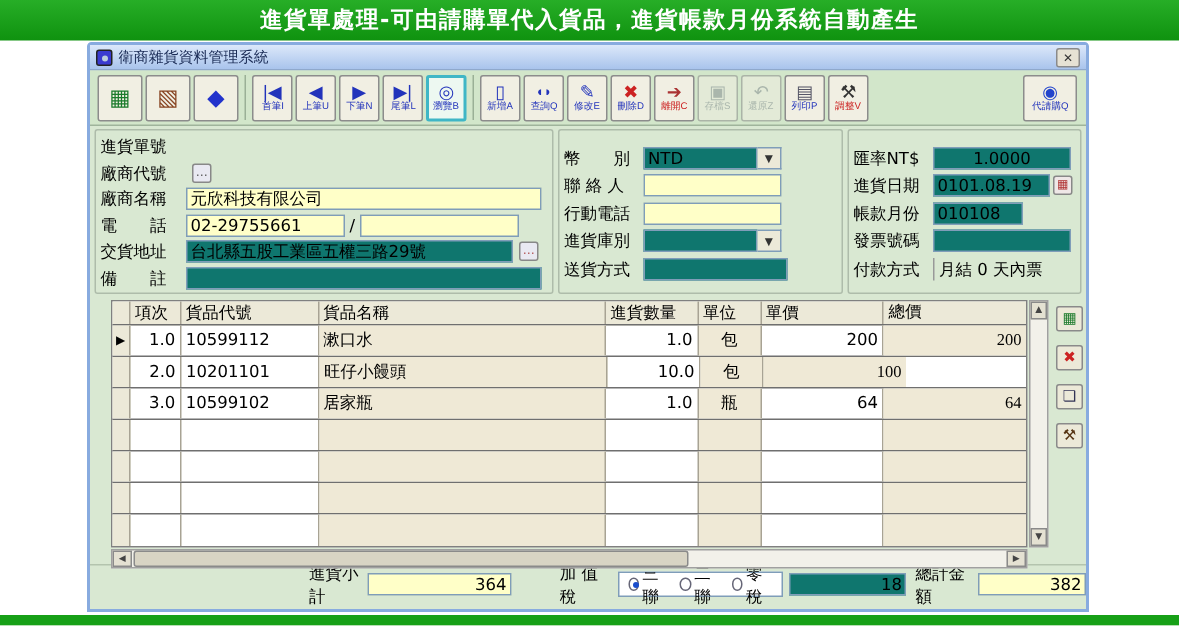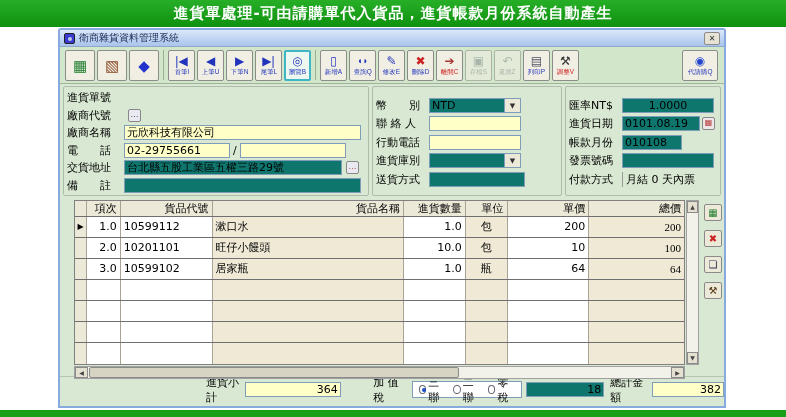--- a/index.html
+++ b/index.html
@@ -65,21 +65,21 @@
     font-size:7px; line-height:14px; text-align:center; color:#333; cursor:pointer; }
   .flat-val { border-left:1px solid #999; padding-left:3px; height:15px; line-height:15px; }
 
   
   .gridarea { position:relative; height:178px; }
   .grid { position:absolute; left:14px; top:2px; width:611px; border:1px solid #808080; background:#fff; }
   .grow { display:flex; height:21px; border-bottom:1px solid #6f6f6f; }
   .grow.hdr { height:16px; background:#ece9d8; border-bottom:1px solid #6f6f6f; }
   .gcell { border-right:1px solid #a8a394; font-size:11px; line-height:20px; padding:0 3px;
     overflow:hidden; white-space:nowrap; }
-  .hdr .gcell { line-height:15px; text-align:right; color:#000; }
+  .hdr .gcell { line-height:15px; text-align:left; color:#000; }
   .c-sel{width:12px; padding:0;} .c-seq{width:34px; text-align:right;} .c-code{width:92px;}
   .c-name{width:192px;} .c-qty{width:62px; text-align:right;} .c-unit{width:42px; text-align:center;}
   .c-price{width:82px; text-align:right;} .c-total{width:95px; text-align:right; border-right:none;font-family:Liberation Serif, serif;}
   .grow:not(.hdr) .c-name,.grow:not(.hdr) .c-unit,.grow:not(.hdr) .c-total { background:#efe9d6; }
   .grow:not(.hdr) .c-sel { background:#ece9d8; color:#000; font-size:8px; line-height:20px; text-align:center; }
   .vscroll { position:absolute; left:626px; top:2px; width:13px; height:165px; background:#f2f1ea;
     border:1px solid #a0a0a0; display:flex; flex-direction:column; justify-content:space-between; }
   .sarr { height:12px; background:#e4e1d2; border:1px solid #8a8a8a; font-size:6px; line-height:10px;
     text-align:center; color:#444; cursor:pointer; }
   .hscroll { position:absolute; left:14px; top:168px; width:611px; height:13px; background:#f2f1ea;
@@ -301,21 +301,20 @@
         <span class="gcell c-price">200</span>
         <span class="gcell c-total">200</span>
       </div>
       <div class="grow">
         <span class="gcell c-sel"></span>
         <span class="gcell c-seq">2.0</span>
         <span class="gcell c-code">10201101</span>
         <span class="gcell c-name">旺仔小饅頭</span>
         <span class="gcell c-qty">10.0</span>
         <span class="gcell c-unit">包</span>
-        <span class="gcell c-price">10</span>
         <span class="gcell c-total">100</span>
       </div>
       <div class="grow">
         <span class="gcell c-sel"></span>
         <span class="gcell c-seq">3.0</span>
         <span class="gcell c-code">10599102</span>
         <span class="gcell c-name">居家瓶</span>
         <span class="gcell c-qty">1.0</span>
         <span class="gcell c-unit">瓶</span>
         <span class="gcell c-price">64</span>

